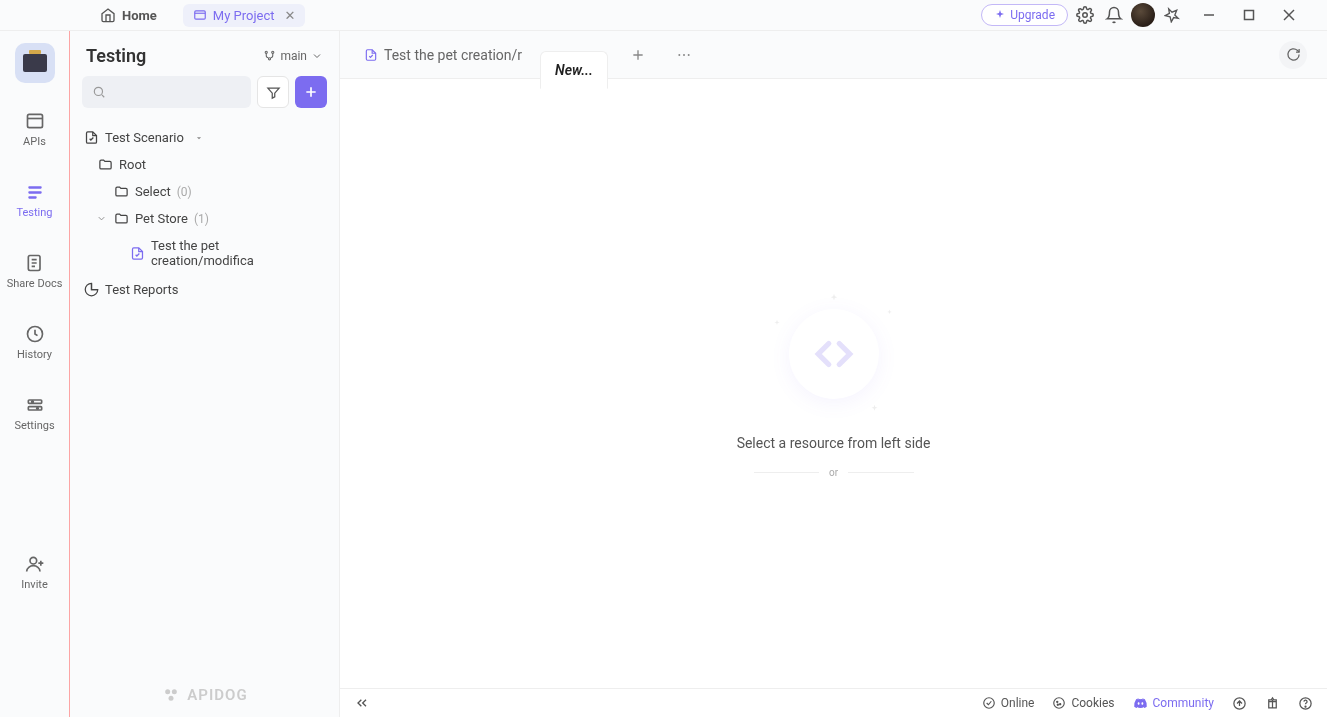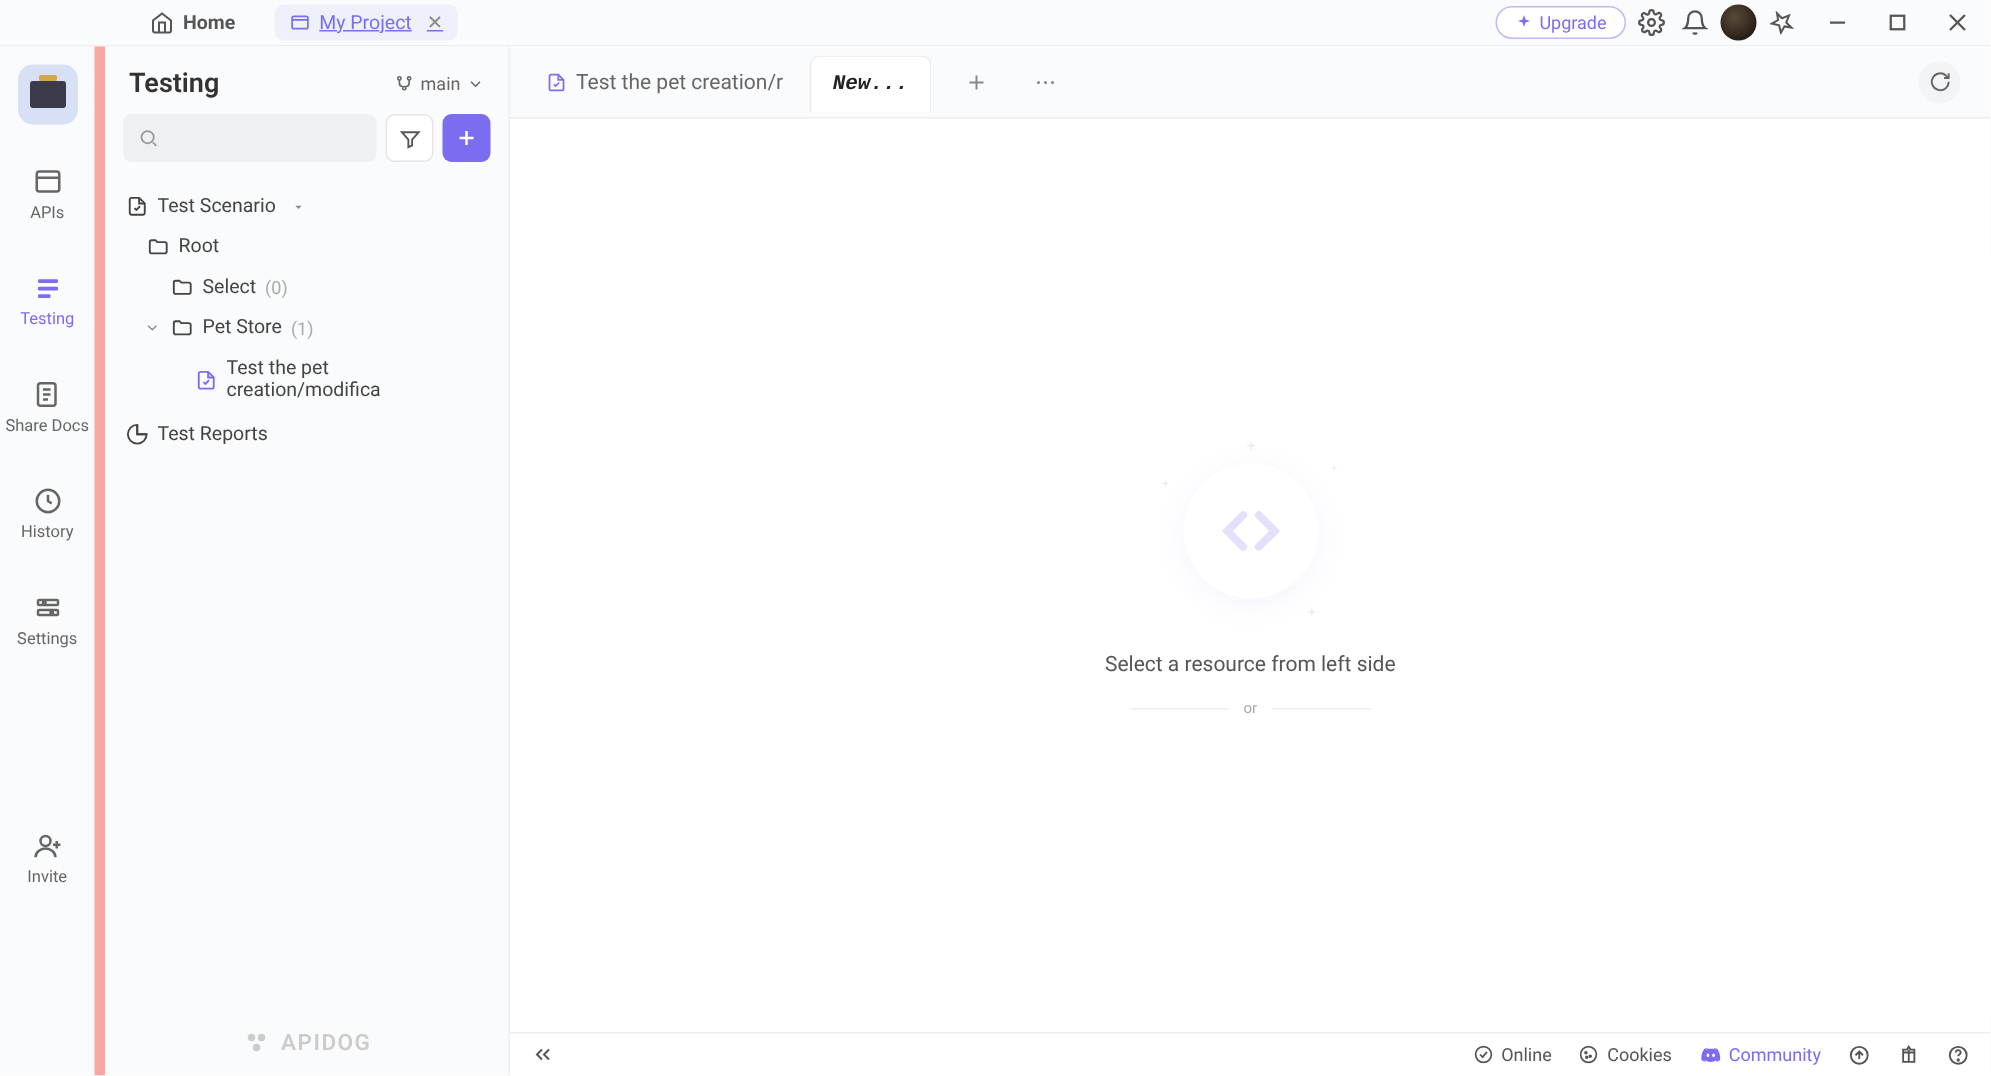--- a/index.html
+++ b/index.html
@@ -3,33 +3,33 @@
 <meta charset="utf-8">
 <style>
 * { box-sizing: border-box; margin: 0; padding: 0; }
 body { font-family: -apple-system, BlinkMacSystemFont, "Segoe UI", Roboto, sans-serif; font-size: 13px; color: #333; background: #fafbfc; width: 1327px; height: 717px; overflow: hidden; display: flex; flex-direction: column; }
 svg { display: block; }
 
 
 .titlebar { height: 31px; display: flex; align-items: center; border-bottom: 1px solid #eee; background: #fafbfc; }
 .titlebar-left { display: flex; align-items: center; gap: 4px; padding-left: 90px; }
 .home-tab { display: flex; align-items: center; gap: 6px; padding: 4px 10px; color: #555; cursor: pointer; font-weight: bold; }
-.project-tab { display: flex; align-items: center; gap: 6px; padding: 4px 10px; background: #eef0fa; border-radius: 6px; color: #7c6cf0; cursor: pointer; margin-left: 12px; text-decoration: underline; }
+.project-tab { display: flex; align-items: center; gap: 6px; padding: 4px 10px; background: #eef0fa; border-radius: 6px; color: #7c6cf0; cursor: pointer; margin-left: 12px; }
 .project-tab .close { color: #888; margin-left: 4px; cursor: pointer; }
-.titlebar-right { margin-left: auto; display: flex; align-items: center; gap: 5px; padding-right: 10px; }
+.titlebar-right { margin-left: auto; display: flex; align-items: center; gap: 5px; padding-right: 26px; }
 .upgrade-btn { border: 1px solid #c3b8f7; color: #7c6cf0; border-radius: 14px; padding: 3px 12px; font-size: 12px; display: flex; align-items: center; gap: 4px; cursor: pointer; background: #fff; }
 .icon-btn { width: 24px; height: 24px; display: flex; align-items: center; justify-content: center; cursor: pointer; color: #555; }
 .avatar { width: 24px; height: 24px; border-radius: 50%; background: radial-gradient(circle at 40% 35%, #5a4a3a 0%, #2a1f18 70%); cursor: pointer; }
 .win-controls { display: flex; gap: 16px; margin-left: 8px; }
 
 
 .main { flex: 1; display: flex; min-height: 0; }
 
 
-.rail { width: 70px; background: #fafbfc; border-right: 7px solid #fca5a5; display: flex; flex-direction: column; align-items: center; padding-top: 12px; gap: 22px; }
+.rail { width: 70px; background: #fafbfc; border-right: 1px solid #fca5a5; display: flex; flex-direction: column; align-items: center; padding-top: 12px; gap: 22px; }
 .rail-logo { width: 40px; height: 40px; border-radius: 10px; background: #d8e0f5; display: flex; align-items: center; justify-content: center; cursor: pointer; }
 .rail-logo-inner { width: 24px; height: 18px; background: #3a3a4a; border-radius: 2px; position: relative; }
 .rail-logo-inner::before { content: ""; position: absolute; top: -4px; left: 6px; width: 12px; height: 4px; background: #d4a84a; border-radius: 1px; }
 .rail-item { display: flex; flex-direction: column; align-items: center; gap: 4px; color: #666; cursor: pointer; font-size: 11px; width: 100%; padding: 6px 0; }
 .rail-item.active { color: #7c6cf0; }
 .rail-item.invite { margin-top: auto; margin-bottom: 120px; }
 
 
 .sidebar { width: 270px; border-right: 1px solid #eee; background: #fafbfc; display: flex; flex-direction: column; position: relative; }
 .sidebar-header { display: flex; align-items: center; justify-content: space-between; padding: 14px 16px 10px; }
@@ -48,21 +48,21 @@
 .tree-row.d3 { padding-left: 52px; }
 .tree-caret { width: 12px; color: #888; }
 .test-item-icon { color: #7c6cf0; }
 
 .sidebar-footer { position: absolute; bottom: 12px; left: 0; right: 0; text-align: center; color: #ccc; font-weight: 600; font-size: 15px; letter-spacing: 1px; display: flex; align-items: center; justify-content: center; gap: 6px; }
 
 
 .content { flex: 1; display: flex; flex-direction: column; background: #fff; }
 .tabbar { height: 48px; display: flex; align-items: center; border-bottom: 1px solid #eee; padding: 0 10px; gap: 4px; background: #fafbfc; }
 .tab { display: flex; align-items: center; gap: 6px; padding: 0 14px; height: 38px; color: #666; cursor: pointer; max-width: 190px; font-size: 14px; }
-.tab.active { background: #fff; border: 1px solid #eee; border-bottom-color: #fff; border-radius: 6px 6px 0 0; position: relative; top: 1px; font-style: italic; font-weight: 600; color: #222; font-family: Liberation Mono, monospace; }
+.tab.active { background: #fff; border: 1px solid #eee; border-bottom-color: #fff; border-radius: 6px 6px 0 0; position: relative; top: 15px; font-style: italic; font-weight: 600; color: #222; }
 .tab .tab-label { white-space: nowrap; overflow: hidden; text-overflow: ellipsis; }
 .tab-plus, .tab-more { width: 32px; height: 32px; display: flex; align-items: center; justify-content: center; cursor: pointer; color: #888; margin-left: 10px; }
 .refresh-btn { margin-left: auto; margin-right: 10px; width: 28px; height: 28px; display: flex; align-items: center; justify-content: center; cursor: pointer; color: #666; border-radius: 50%; background: #f3f4f6; }
 
 .content-body { flex: 1; display: flex; flex-direction: column; align-items: center; justify-content: center; gap: 16px; }
 .empty-illus { width: 130px; height: 130px; position: relative; display: flex; align-items: center; justify-content: center; }
 .empty-circle { width: 90px; height: 90px; border-radius: 50%; background: #fff; box-shadow: 0 4px 20px rgba(124,108,240,0.08); display: flex; align-items: center; justify-content: center; }
 .sparkle { position: absolute; color: #eee; }
 .empty-text { color: #555; font-size: 14px; }
 .or-divider { display: flex; align-items: center; gap: 10px; color: #aaa; font-size: 10px; width: 160px; }

